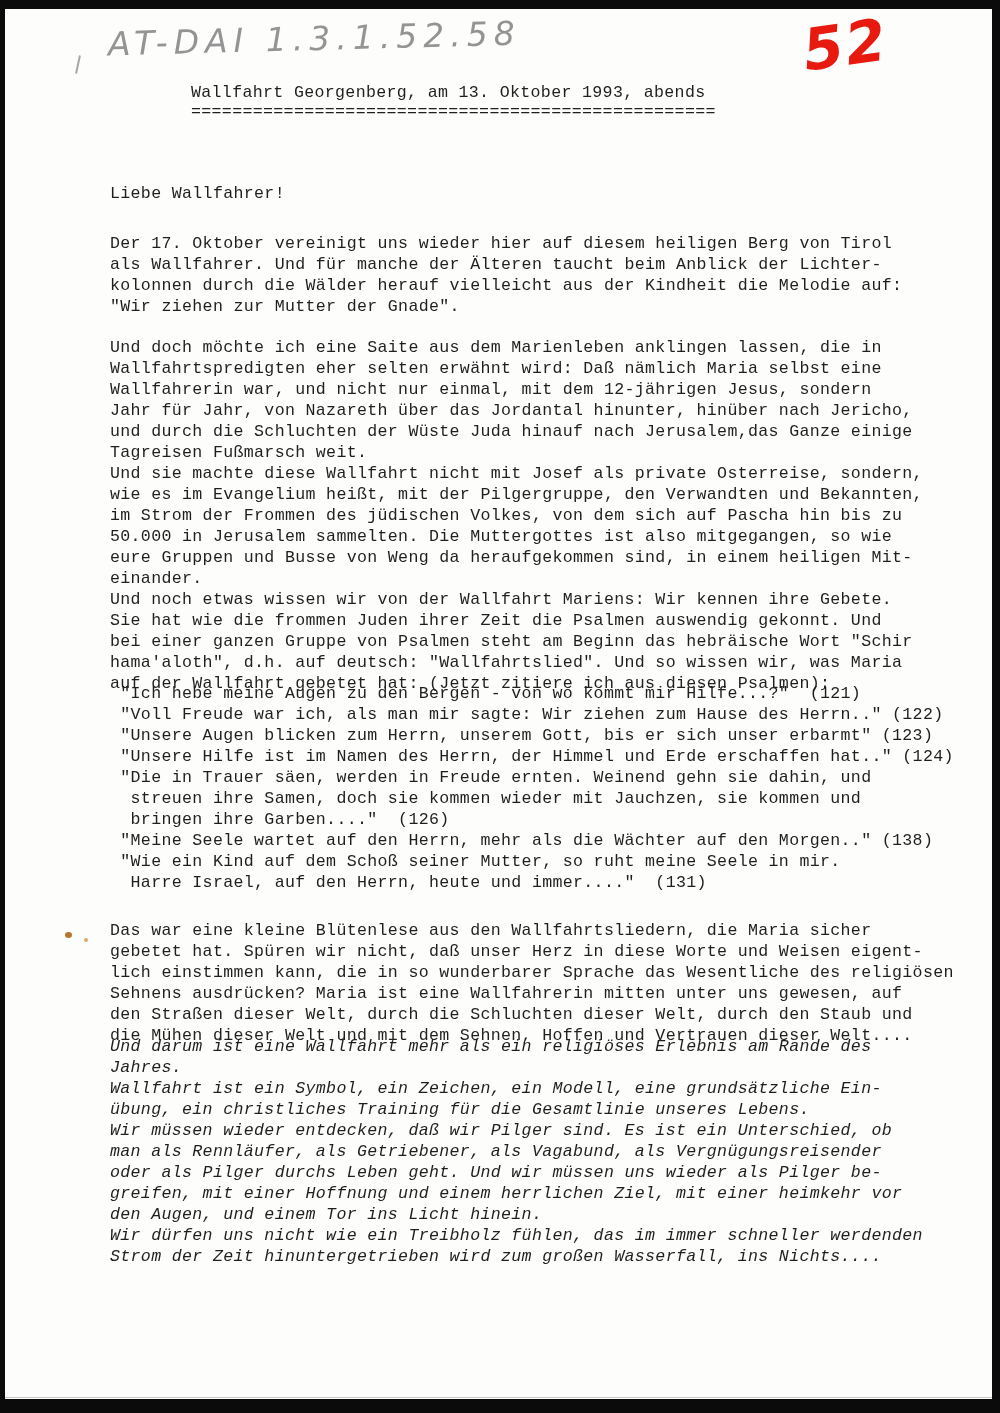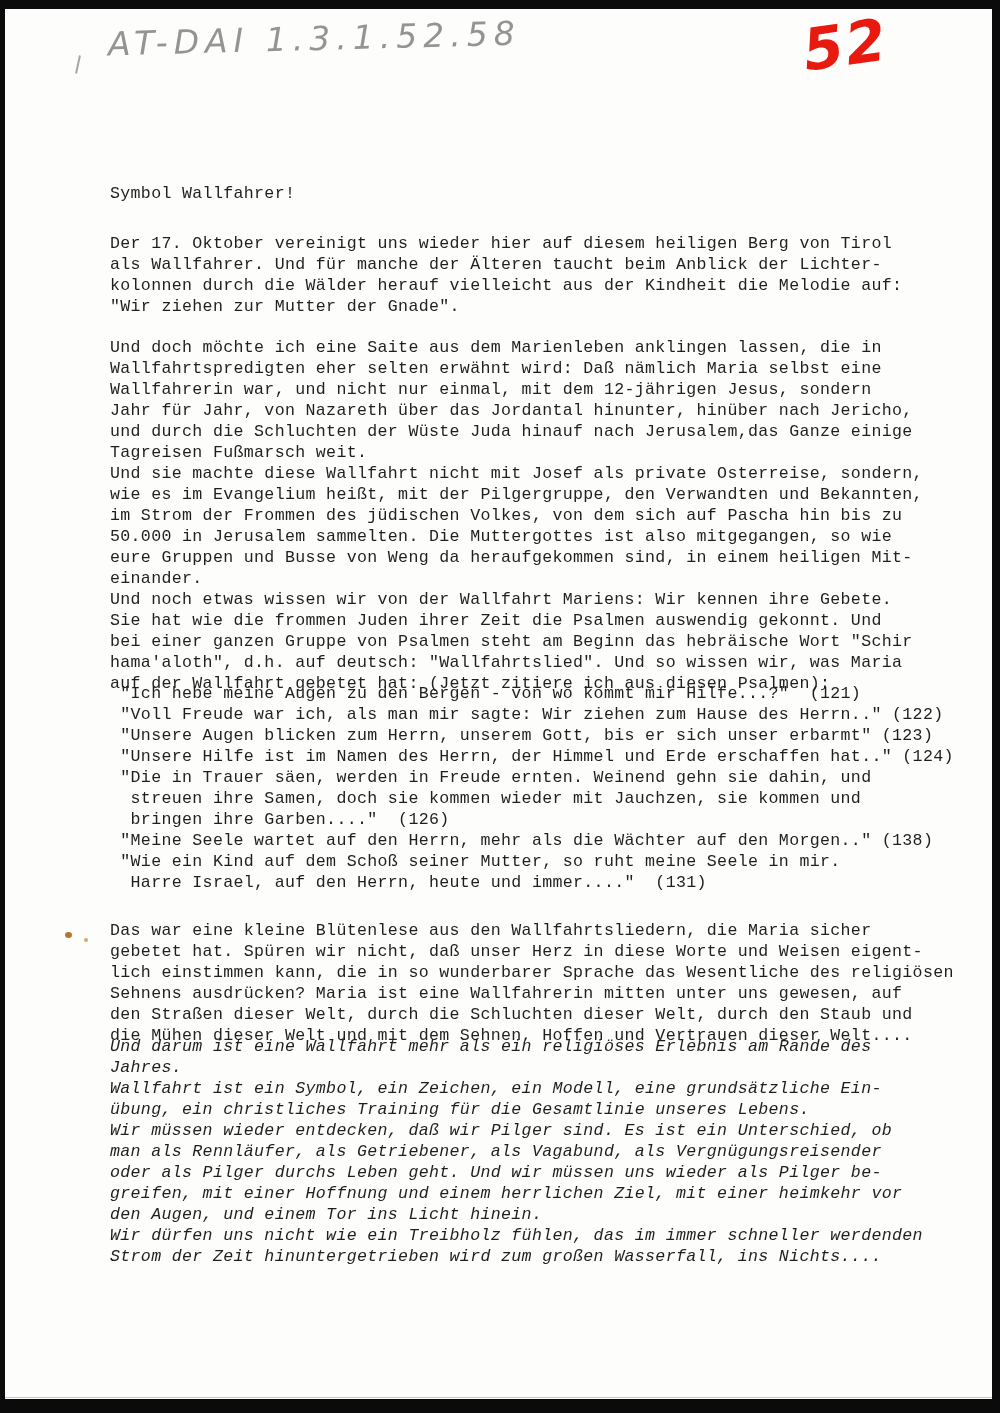--- a/index.html
+++ b/index.html
@@ -98,22 +98,24 @@
 
 <div class="scan-frame">
   <div class="page">
 
     <div class="handwriting">AT-DAI 1.3.1.52.58</div>
 
     <div class="pencil-tick"></div>
 
     <div class="page-number-red">52</div>
 
+    <div class="typed doc-title"><span>Wallfahrt Georgenberg, am 13. Oktober 1993, abends</span>
+<span>===================================================</span></div>
 
-    <div class="typed salutation">Symbol Wallfahrer!</div>
+    <div class="typed salutation">Liebe Wallfahrer!</div>
 
     <div class="typed para-intro">Der 17. Oktober vereinigt uns wieder hier auf diesem heiligen Berg von Tirol
 als Wallfahrer. Und für manche der Älteren taucht beim Anblick der Lichter-
 kolonnen durch die Wälder herauf vielleicht aus der Kindheit die Melodie auf:
 "Wir ziehen zur Mutter der Gnade".</div>
 
     <div class="typed para-maria">Und doch möchte ich eine Saite aus dem Marienleben anklingen lassen, die in
 Wallfahrtspredigten eher selten erwähnt wird: Daß nämlich Maria selbst eine
 Wallfahrerin war, und nicht nur einmal, mit dem 12-jährigen Jesus, sondern
 Jahr für Jahr, von Nazareth über das Jordantal hinunter, hinüber nach Jericho,

